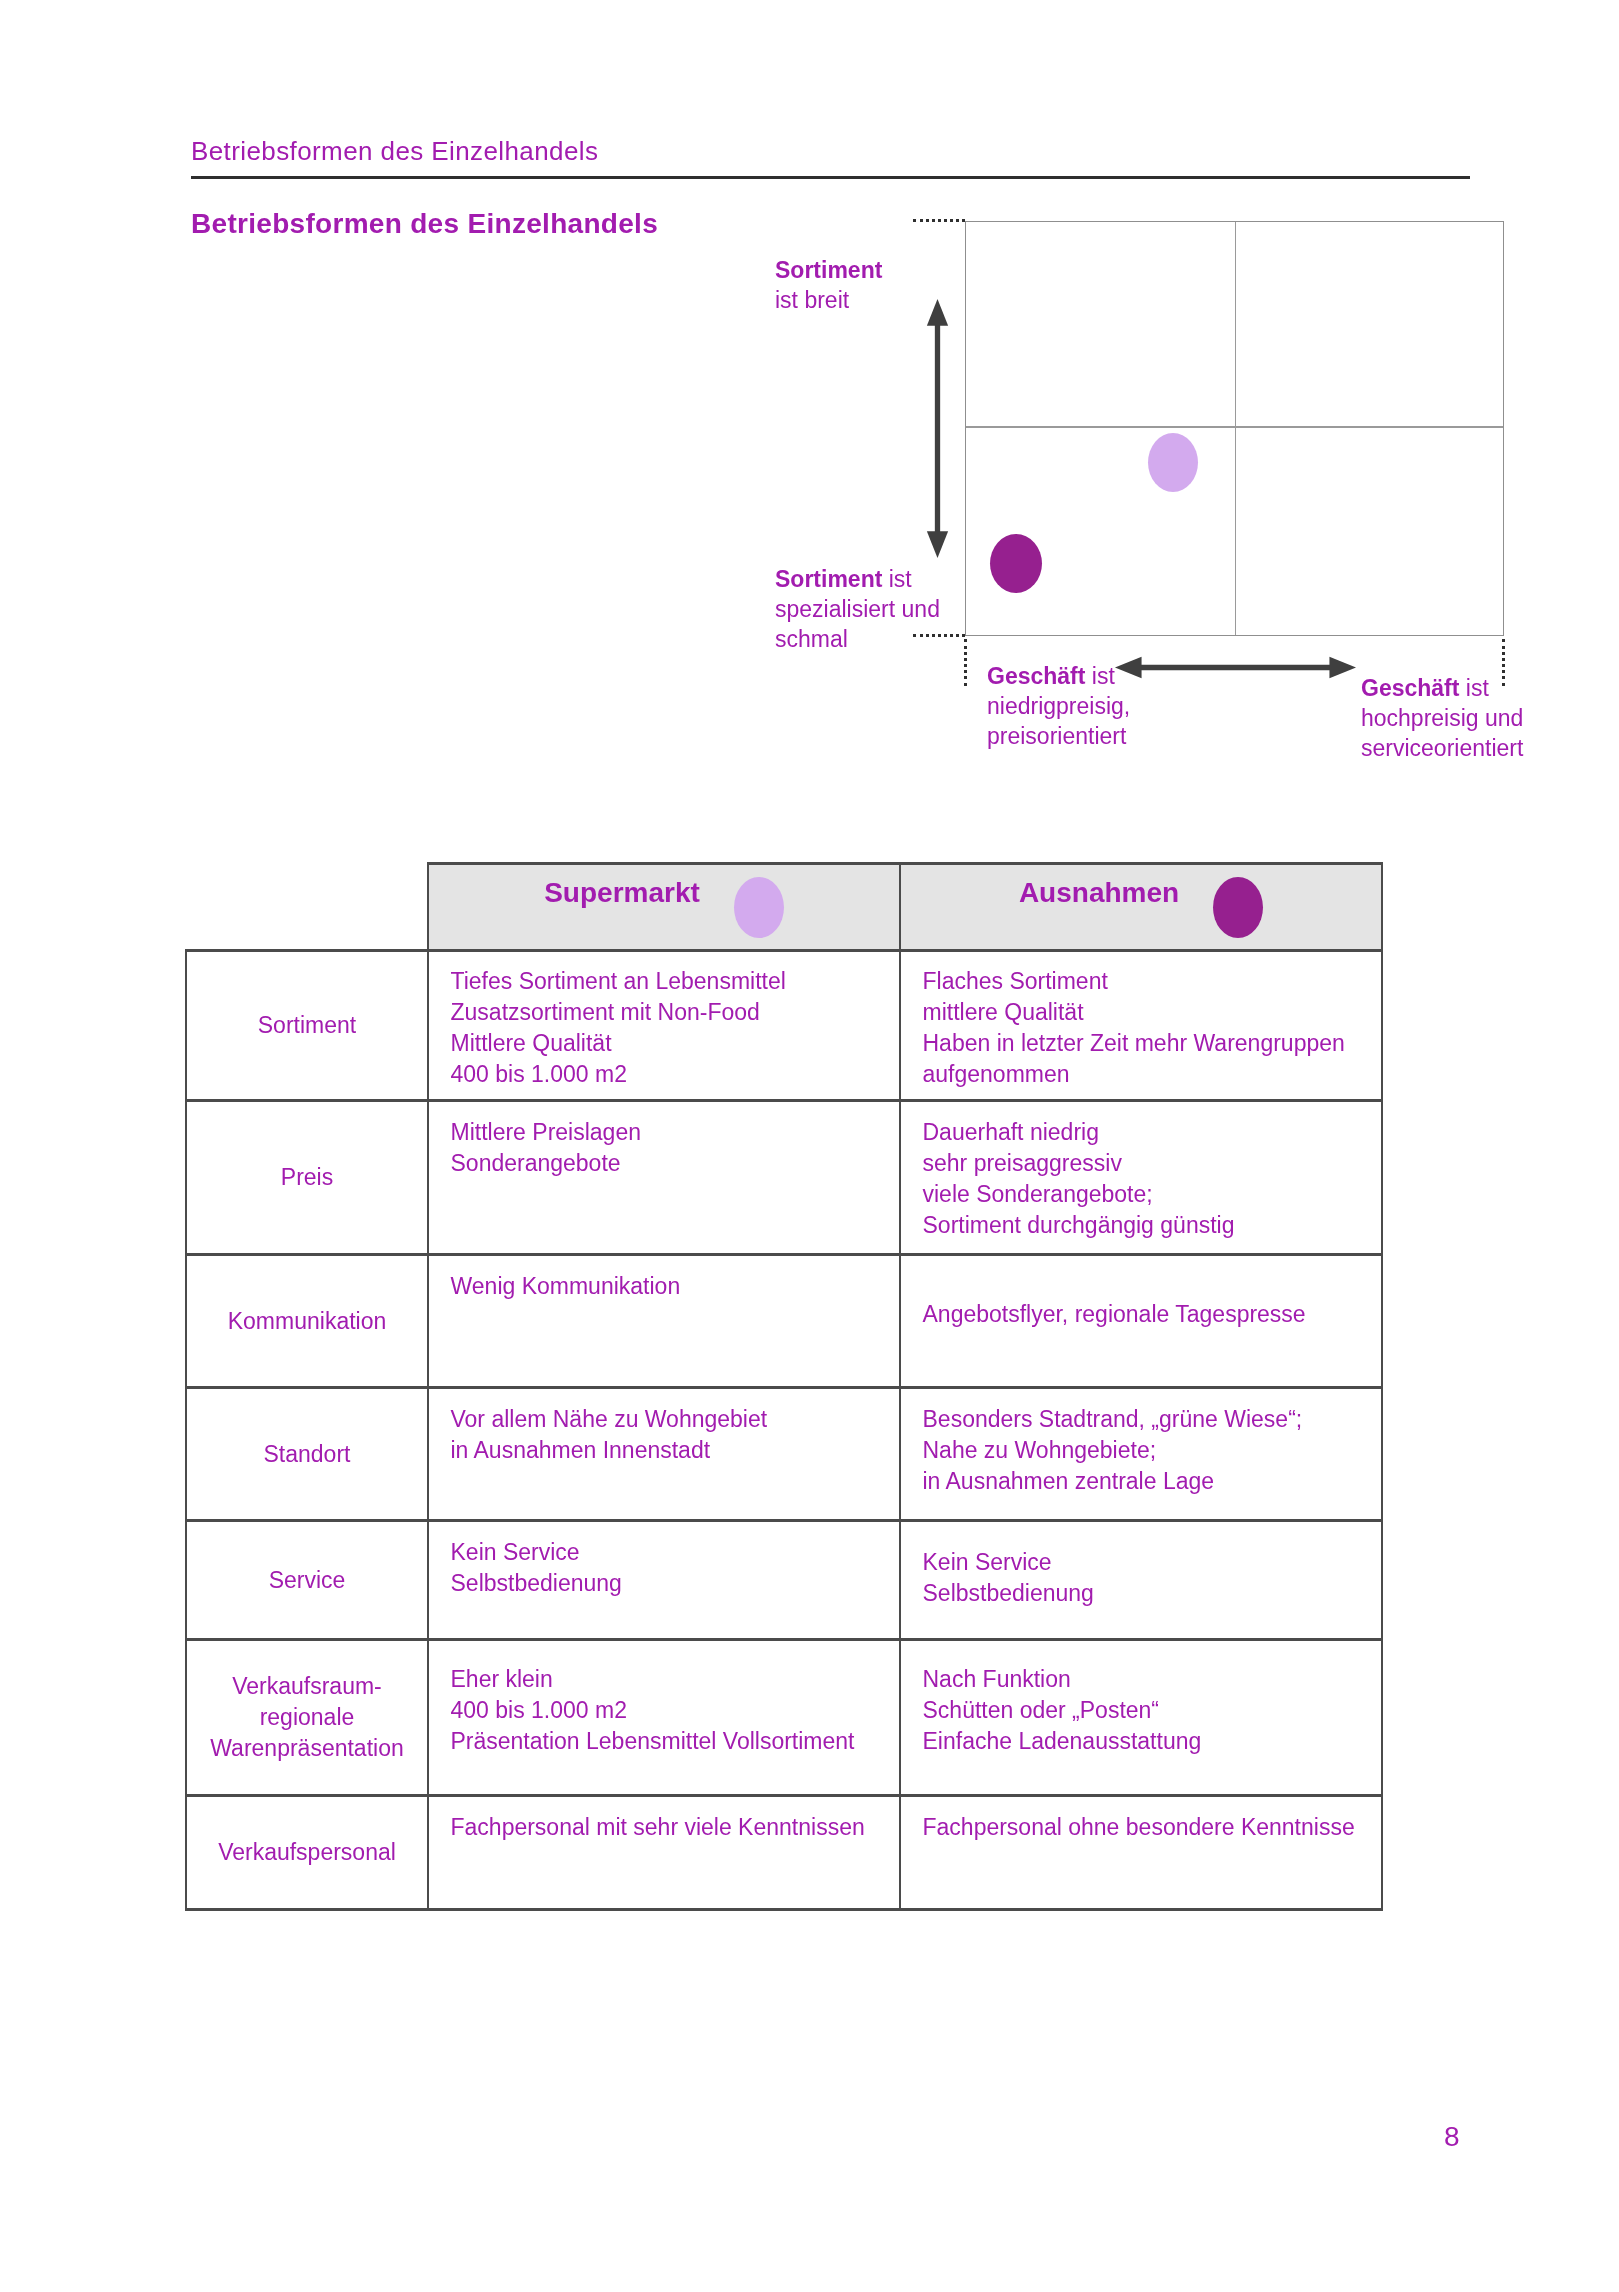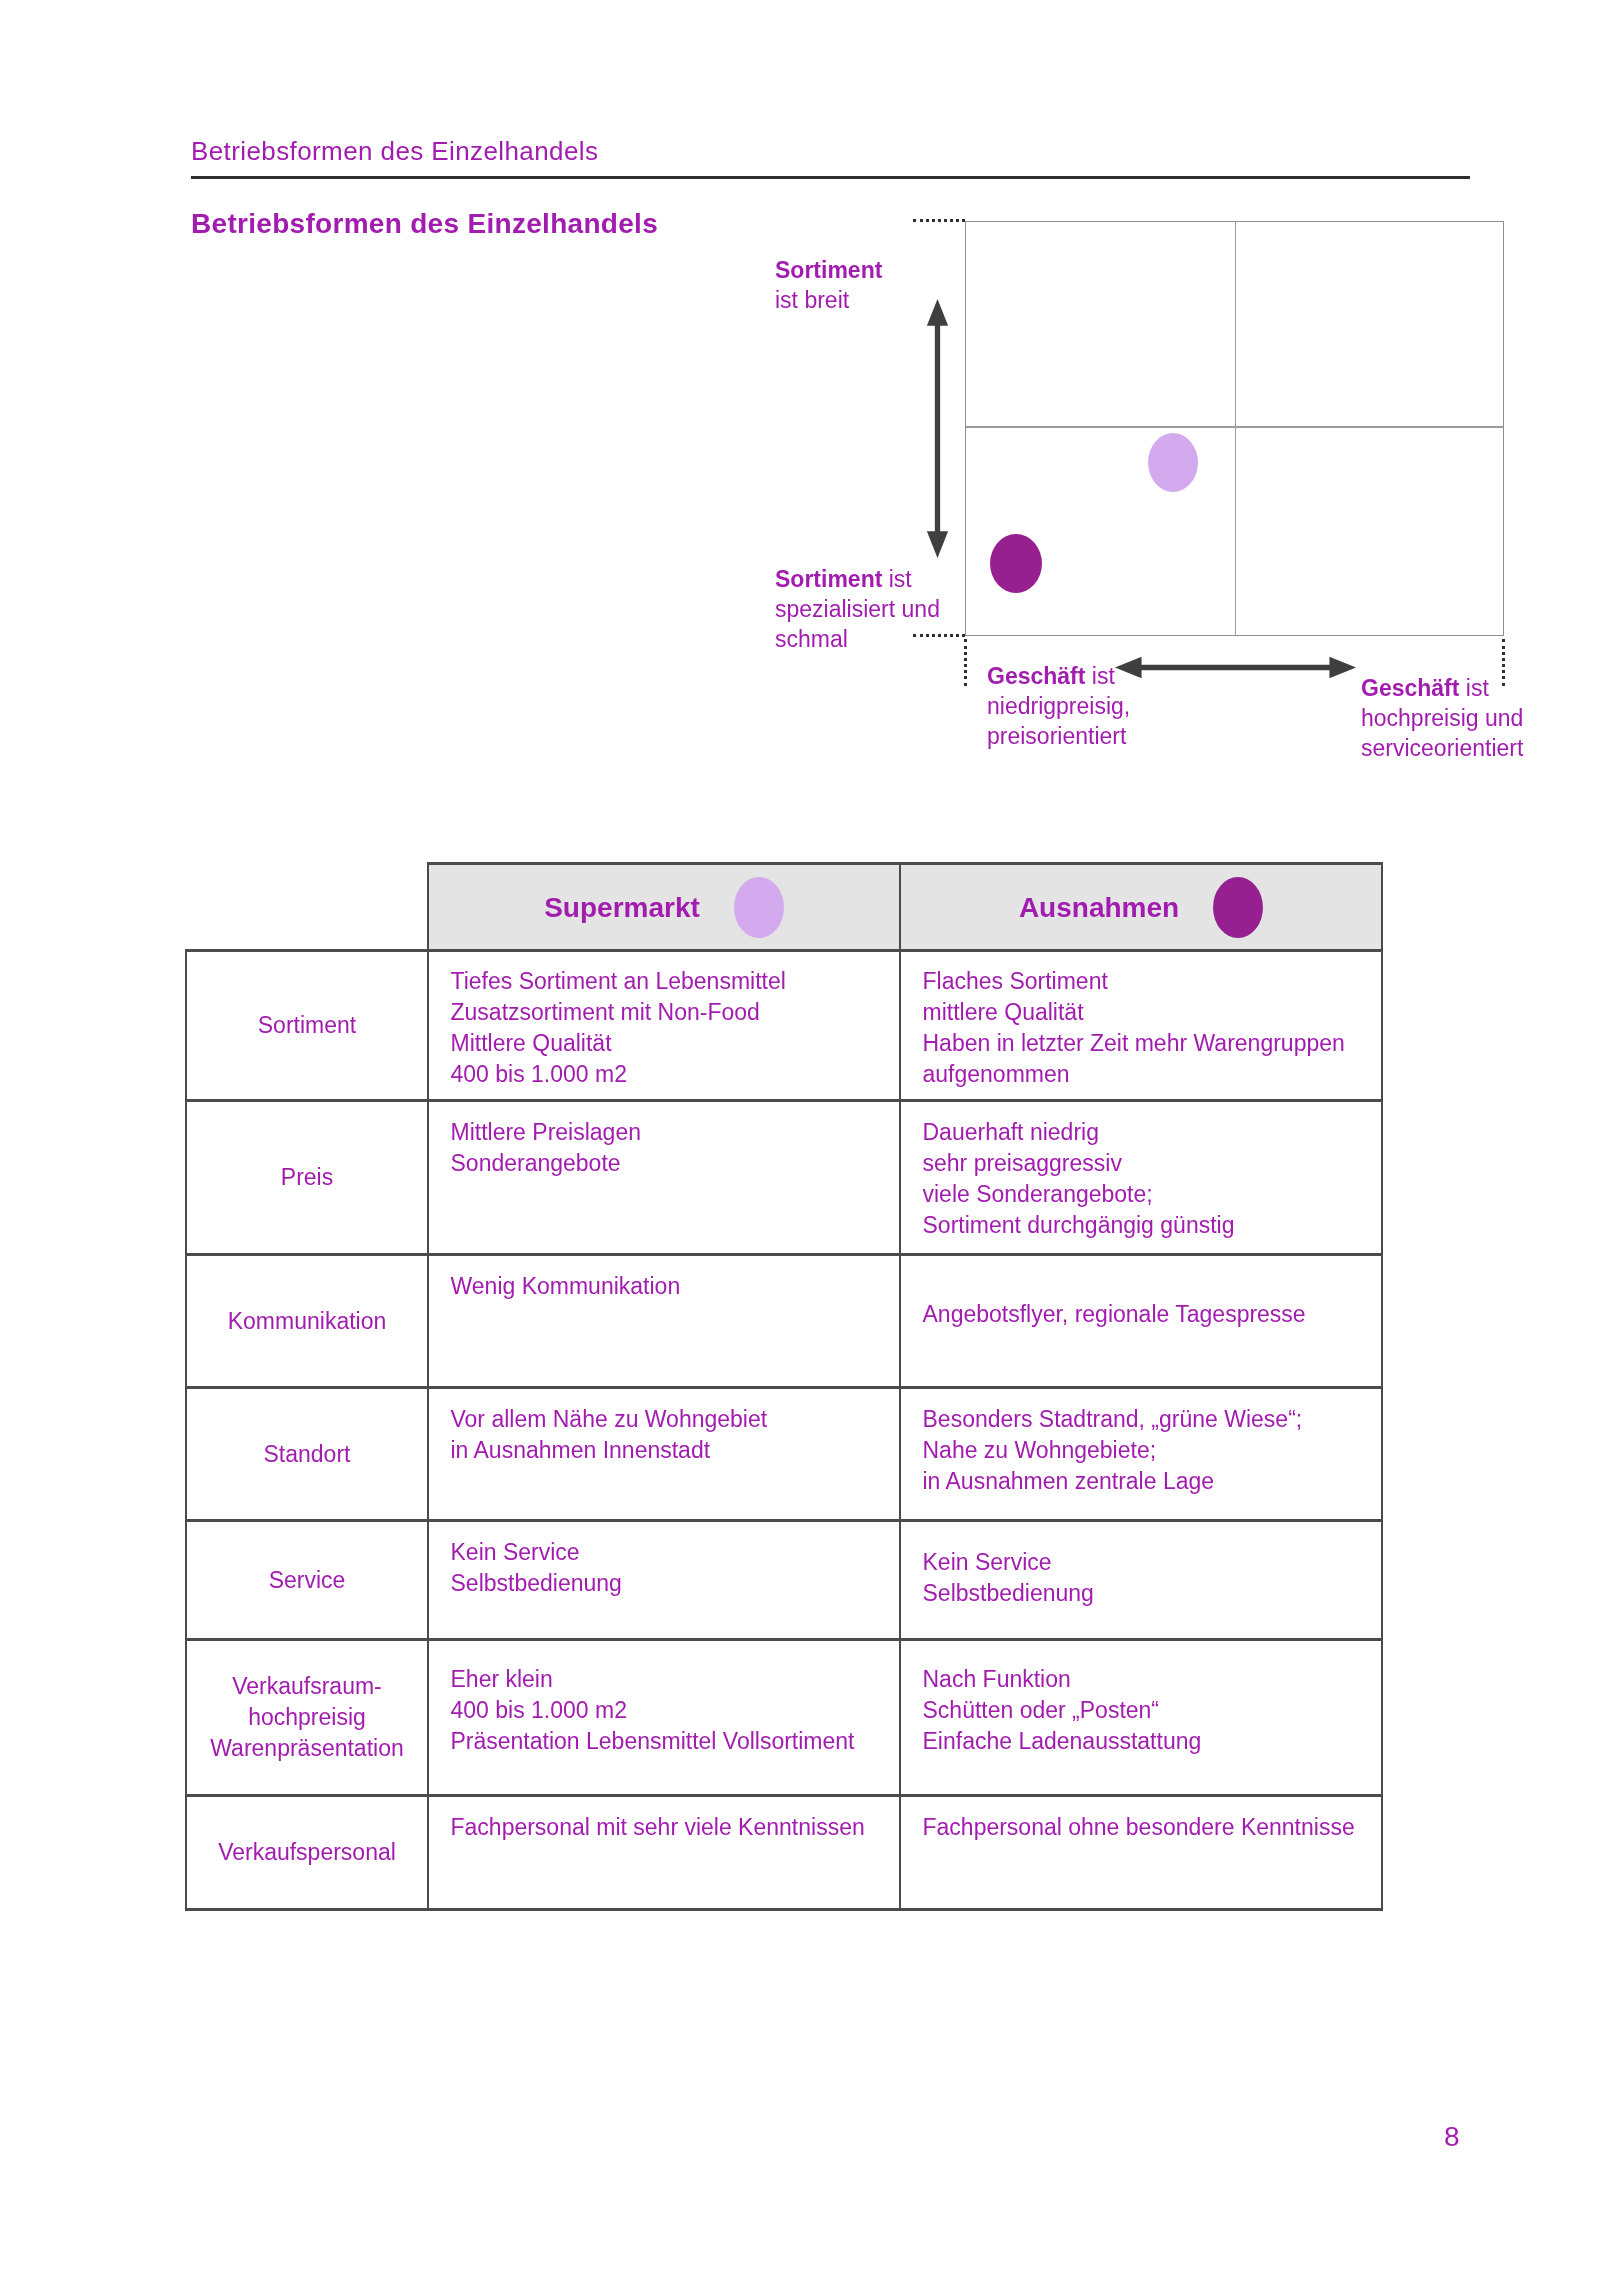--- a/index.html
+++ b/index.html
@@ -35,21 +35,21 @@
   }
   .retail-table td,.retail-table th{
     border:2.7px solid #4b4b4b;
     border-top-width:3.6px;border-bottom-width:3.6px;
     box-sizing:border-box;vertical-align:top;
   }
   .retail-table .content-cell{padding:14.3px 16px 9px 21.5px;white-space:pre-line;text-align:left;font-weight:400;}
   .retail-table .rowhead{vertical-align:middle;text-align:center;white-space:pre-line;padding:5.4px 9px;font-weight:400;}
   .retail-table .corner-blank{border:none;background:#ffffff;}
   .retail-table .col-header{background:#e4e4e4;text-align:center;vertical-align:middle;font-size:28px;font-weight:700;padding:5.4px 0;}
-  .retail-table .col-header .hdr-inner{display:inline-flex;align-items:center;gap:34px;}
+  .retail-table .col-header .hdr-inner{display:inline-flex;align-items:flex-start;gap:34px;}
   .hdr-dot{display:inline-block;width:50px;height:61px;border-radius:50%;}
   .example-row td{background:#e4e4e4;}
   .example-row .rowhead{font-size:28px;}
   .r0{height:148px}.r1{height:154px}.r2{height:133px}.r3{height:133px}
   .r4{height:119px}.r5{height:156px}.r6{height:114px}.r7{height:86px}
   .hdr-row{height:87px}
   
   .page-number{position:absolute;left:1444px;top:2121px;font-size:28px;}
 </style>
 </head>
@@ -156,21 +156,21 @@
     </tr>
     <tr class="r4">
       <td class="rowhead">Service</td>
       <td class="content-cell">Kein Service
 Selbstbedienung</td>
       <td class="content-cell" style="padding-top:25px;">Kein Service
 Selbstbedienung</td>
     </tr>
     <tr class="r5">
       <td class="rowhead">Verkaufsraum-
-hochpreisig
+regionale
 Warenpräsentation</td>
       <td class="content-cell" style="padding-top:23px;">Eher klein
 400 bis 1.000 m2
 Präsentation Lebensmittel Vollsortiment</td>
       <td class="content-cell" style="padding-top:23px;">Nach Funktion
 Schütten oder „Posten“
 Einfache Ladenausstattung</td>
     </tr>
     <tr class="r6">
       <td class="rowhead">Verkaufspersonal</td>

